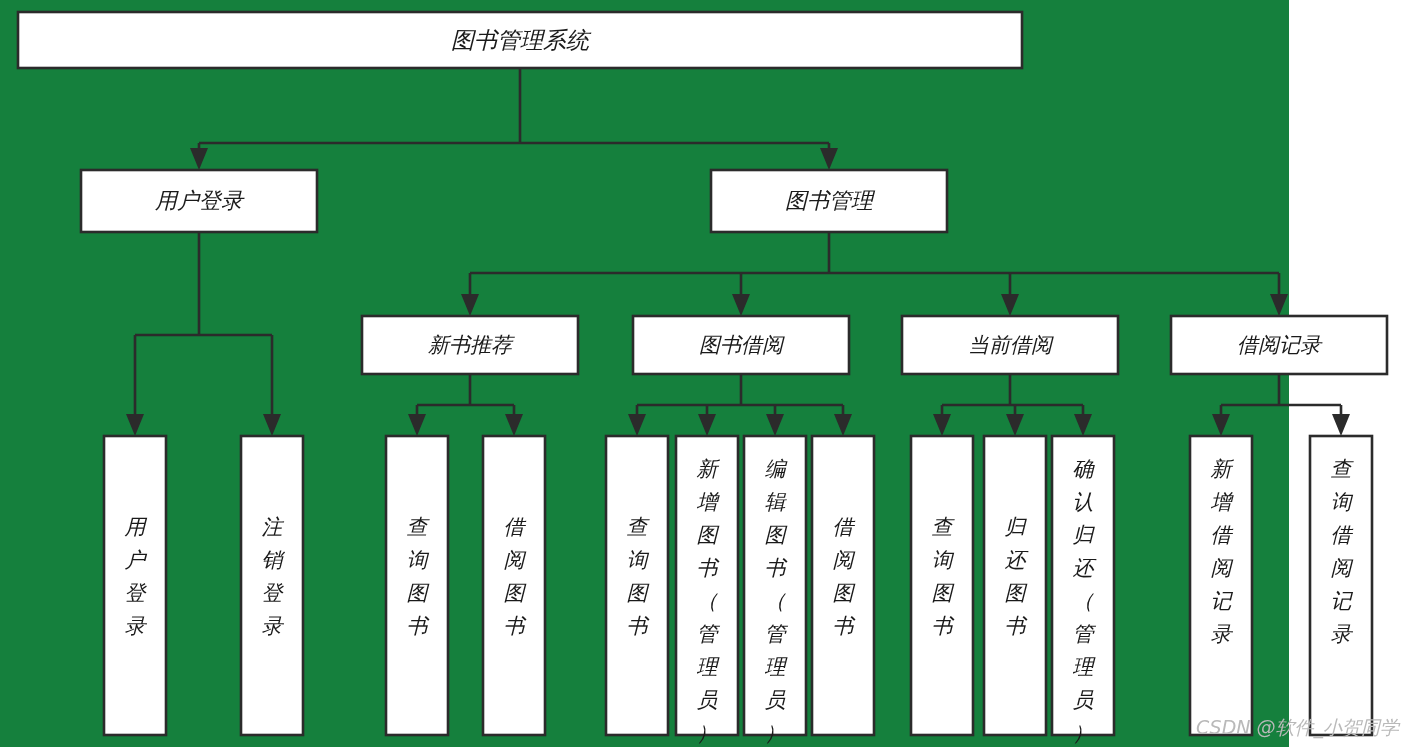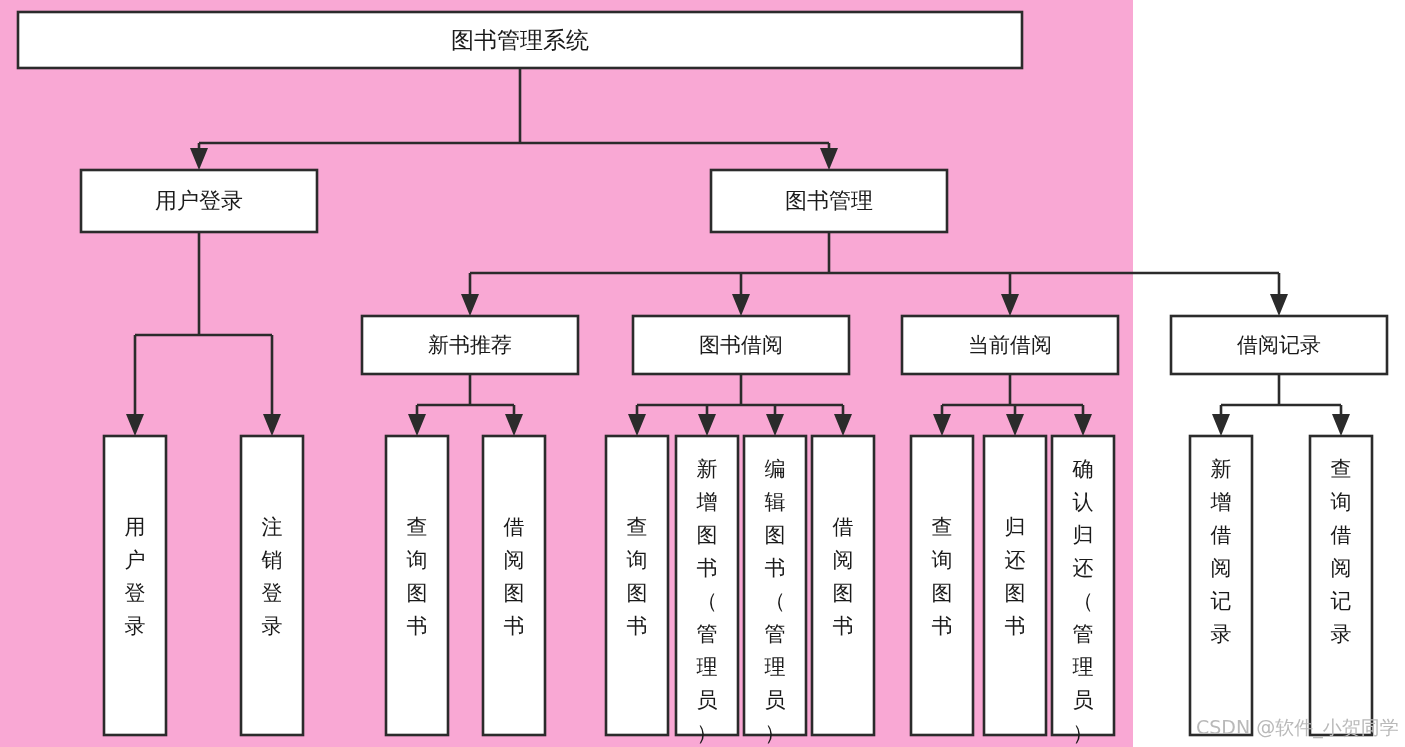--- a/index.html
+++ b/index.html
@@ -9,23 +9,24 @@
     background: #ffffff;
   }
   body {
     width: 1405px;
     height: 747px;
     font-family: "DejaVu Sans", "Liberation Sans", sans-serif;
     overflow: hidden;
   }
   #diagram-root {
     position: relative;
-    width: 1133px;
+    width: 1289px;
     height: 747px;
-    background: #f9a8d4;
+    background: #15803d;
+    font-style: italic;
   }
   svg.diagram-canvas {
     position: absolute;
     left: 0;
     top: 0;
     width: 1405px;
     height: 747px;
     display: block;
   }
   .node-box {

